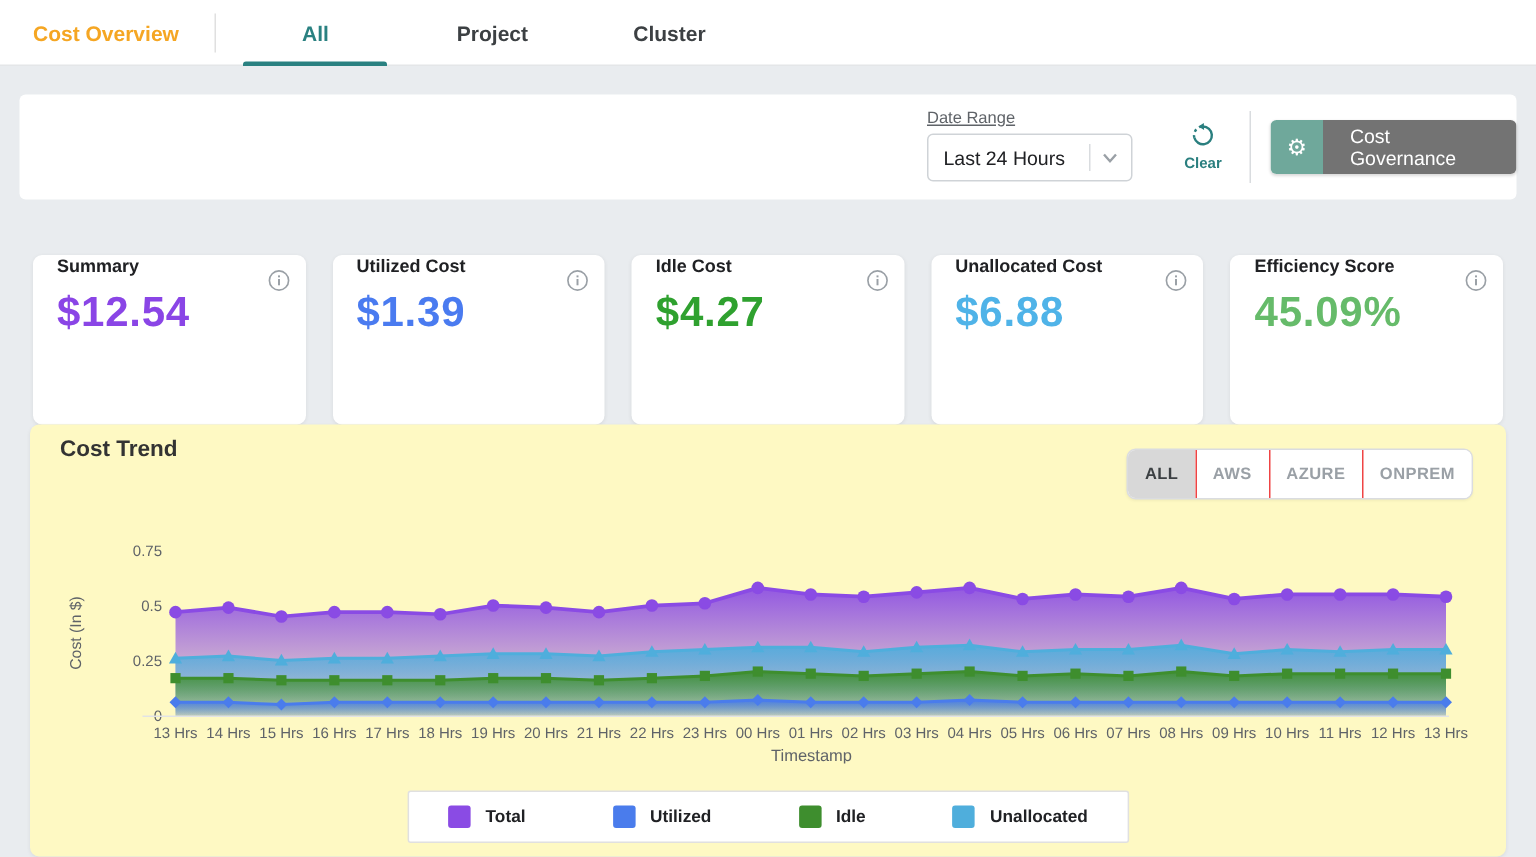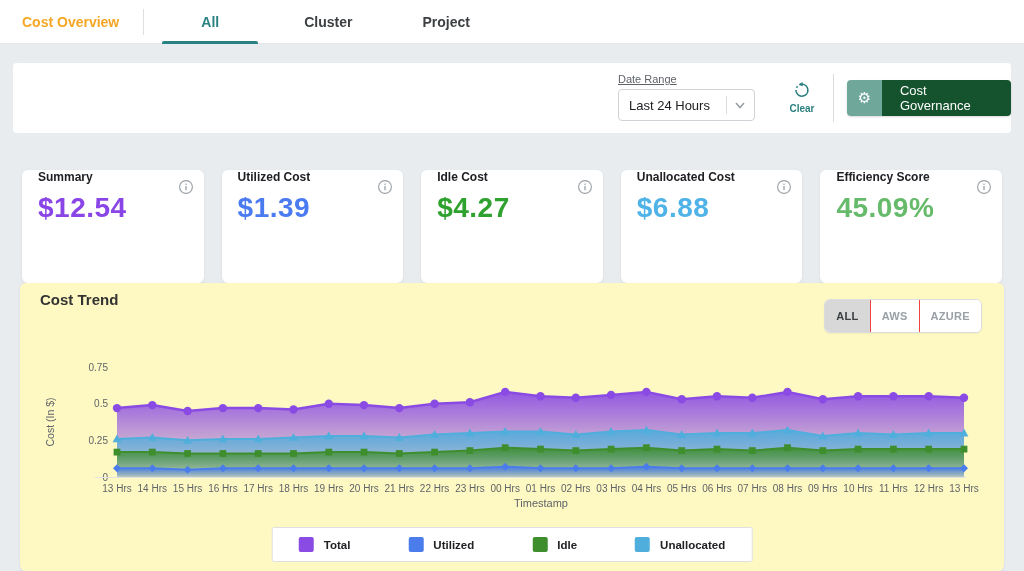--- a/index.html
+++ b/index.html
@@ -30,21 +30,21 @@
   .dr-select .chev { margin-right:9px; display:flex; }
   .clear-btn { position:absolute; left:758px; top:18px; width:62px; text-align:center;
     color:#2a7f7f; cursor:pointer; }
   .clear-btn .clear-label { font-size:10px; font-weight:700; margin-top:1px; }
   .fb-divider { position:absolute; left:820px; top:11px; width:1px; height:48px; background:#d9dcdf; }
   .gov-btn { position:absolute; left:834px; top:17px; height:36px; display:flex;
     border-radius:4px; overflow:hidden; cursor:pointer;
     box-shadow:0 1px 2px rgba(0,0,0,.15); }
   .gov-icon-seg { width:38px; background:#6fa89b; display:flex; align-items:center;
     justify-content:center; color:#ffffff; font-size:15px; }
-  .gov-label-seg { background:#14532d; color:#ffffff; font-size:13px; font-weight:500;
+  .gov-label-seg { background:#737373; color:#ffffff; font-size:13px; font-weight:500;
     display:flex; align-items:center; padding:0 18px; }
 
   
   .cards { position:absolute; left:22px; top:170px; width:980px; display:flex; gap:18px; }
   .card { flex:1; height:113px; background:#ffffff; border-radius:6px; position:relative;
     box-shadow:0 1px 3px rgba(0,0,0,.07); padding:0 16px 0 16px; }
   .card-label { font-size:12px; font-weight:700; color:#202124; }
   .card-value { font-size:28px; font-weight:700; margin-top:8px; letter-spacing:.5px; }
   .info-icon { position:absolute; top:9px; right:10px; width:16px; height:16px; }
 
@@ -70,22 +70,22 @@
   .legend-swatch { width:15px; height:15px; border-radius:2px; }
   .legend-label { font-size:11.5px; font-weight:700; color:#202124; }
 </style>
 </head>
 <body>
 
 <div class="topnav">
   <div class="brand">Cost Overview</div>
   <div class="nav-divider"></div>
   <div class="tab active">All</div>
+  <div class="tab">Project</div>
   <div class="tab">Cluster</div>
-  <div class="tab">Project</div>
 </div>
 
 <div class="filterbar">
   <div class="date-range">
     <div class="dr-label">Date Range</div>
     <div class="dr-select">
       <span class="sel-text">Last 24 Hours</span>
       <span class="sel-div"></span>
       <span class="chev">
         <svg width="10" height="7" viewBox="0 0 10 7">
@@ -159,20 +159,21 @@
   </div>
 </div>
 
 <div class="trend-card">
   <div class="trend-title">Cost Trend</div>
 
   <div class="provider-toggle">
     <button class="ptoggle-btn active">ALL</button>
     <button class="ptoggle-btn">AWS</button>
     <button class="ptoggle-btn">AZURE</button>
+    <button class="ptoggle-btn">ONPREM</button>
   </div>
 
   <div class="chart-wrap">
     <svg id="trend-svg" width="944" height="150">
         <defs>
           <linearGradient id="g0" x1="0" y1="0" x2="0" y2="1">
       <stop offset="0" stop-color="#8a4be4" stop-opacity="0.92"></stop>
       <stop offset="1" stop-color="#8a4be4" stop-opacity="0.12"></stop>
           </linearGradient>
           <linearGradient id="g1" x1="0" y1="0" x2="0" y2="1">

